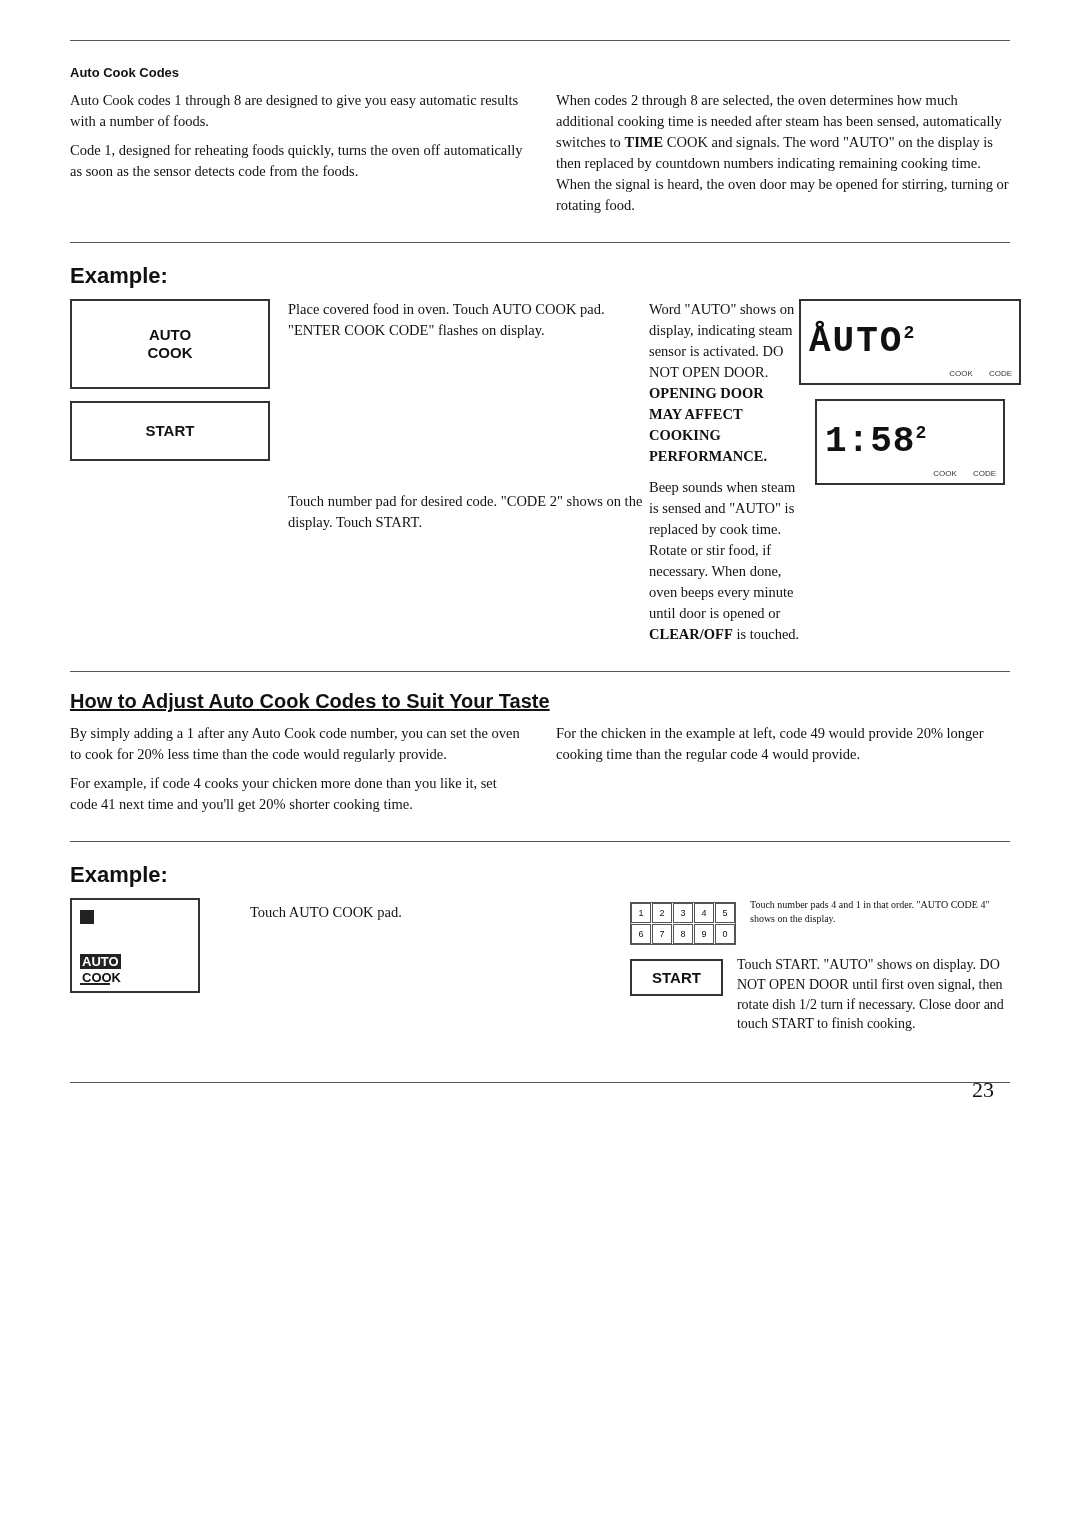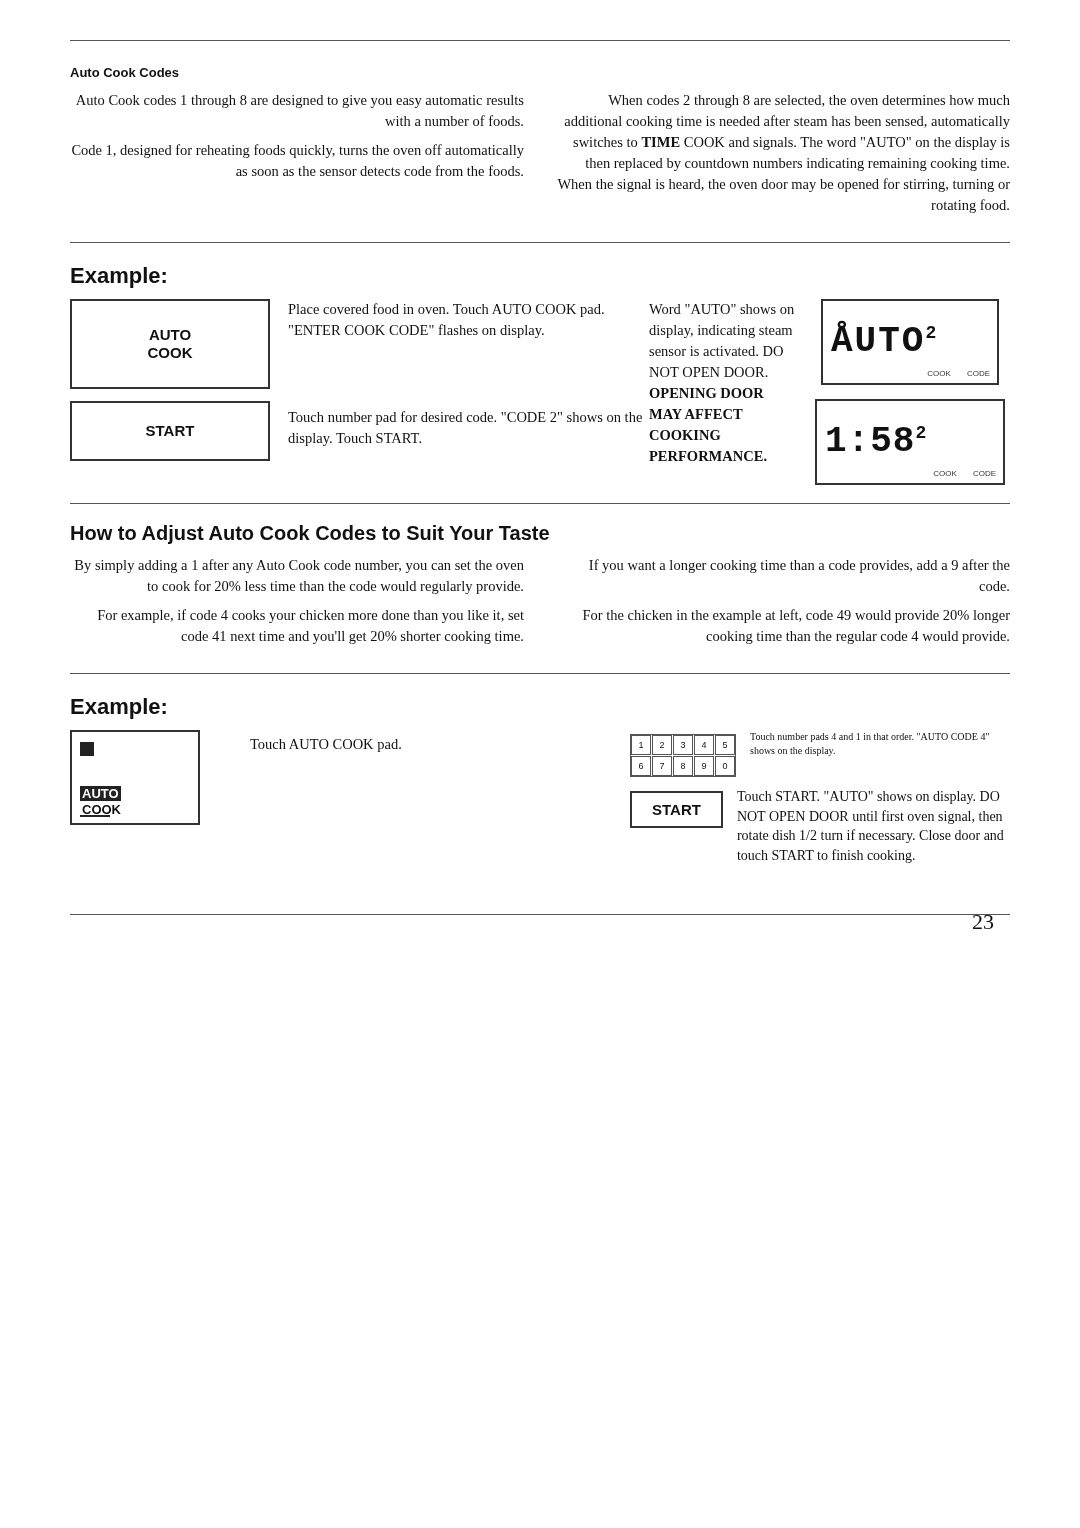--- a/index.html
+++ b/index.html
@@ -29,21 +29,20 @@
     }
     h3.section-title {
       font-family: Arial, Helvetica, sans-serif;
       font-size: 22px;
       font-weight: bold;
       margin-bottom: 10px;
     }
     .two-col {
       display: flex;
       gap: 32px;
-      text-align: right;
     }
     .two-col .col {
       flex: 1;
     }
     p {
       margin-bottom: 8px;
       line-height: 1.45;
       font-size: 14.5px;
     }
     
@@ -204,24 +203,25 @@
         </div>
         <div style="height:20px;"></div>
         <div class="example-mid-bottom">
           <p>Touch number pad for desired code. "CODE 2" shows on the display. Touch START.</p>
         </div>
       </div>
 
       <div style="flex:1; display:flex; flex-direction:row; gap:10px;">
         <div style="flex:1; font-size:13.5px; line-height:1.4;">
           <p style="margin-bottom:10px;">Word "AUTO" shows on display, indicating steam sensor is activated. DO NOT OPEN DOOR. <span class="bold">OPENING DOOR MAY AFFECT COOKING PERFORMANCE.</span></p>
+          <p>Beep sounds when steam is sensed and "AUTO" is replaced by cook time. Rotate or stir food, if necessary. When done, oven beeps every minute until door is opened or <span class="bold">CLEAR/OFF</span> is touched.</p>
         </div>
         <div style="width:200px; display:flex; flex-direction:column; gap:14px; align-items:center;">
 
-          <div class="display-box" style="width:178px; height:86px; position:relative; border:2px solid #333; display:flex; align-items:center; padding:6px 8px;">
+          <div class="display-box" style="width:222px; height:86px; position:relative; border:2px solid #333; display:flex; align-items:center; padding:6px 8px;">
             <span style="font-family:'Courier New',monospace; font-size:36px; font-weight:bold; letter-spacing:2px; line-height:1;">ÅUTO<span style="font-size:18px; vertical-align:super;">2</span></span>
             <div style="position:absolute; bottom:5px; right:7px; display:flex; gap:16px; font-family:Arial,sans-serif; font-size:8px; color:#333;">
               <span>COOK</span>
               <span>CODE</span>
             </div>
           </div>
 
           <div class="display-box" style="width:190px; height:86px; position:relative; border:2px solid #333; display:flex; align-items:center; padding:6px 8px;">
             <span style="font-family:'Courier New',monospace; font-size:36px; font-weight:bold; letter-spacing:1px; line-height:1;">1:58<span style="font-size:18px; vertical-align:super;">2</span></span>
             <div style="position:absolute; bottom:5px; right:7px; display:flex; gap:16px; font-family:Arial,sans-serif; font-size:8px; color:#333;">
@@ -230,28 +230,27 @@
             </div>
           </div>
         </div>
       </div>
     </div>
   </div>
 
   <hr class="section-rule">
 
   <div>
-    <h2 class="section-title" style="font-size:20px;">How to Adjust Auto Cook Codes to Suit Your Taste</h2>
+    <h2 class="section-title" style="font-size:20px;text-decoration:underline;">How to Adjust Auto Cook Codes to Suit Your Taste</h2>
     <div class="two-col">
       <div class="col">
         <p>By simply adding a 1 after any Auto Cook code number, you can set the oven to cook for 20% less time than the code would regularly provide.</p>
         <p>For example, if code 4 cooks your chicken more done than you like it, set code 41 next time and you'll get 20% shorter cooking time.</p>
       </div>
       <div class="col">
-        <p>If you want a longer cooking time than a code provides, add a 9 after the code.</p>
         <p>For the chicken in the example at left, code 49 would provide 20% longer cooking time than the regular code 4 would provide.</p>
       </div>
     </div>
   </div>
 
   <hr class="section-rule">
 
   <div class="example-section">
     <h3 class="section-title">Example:</h3>
     <div class="example2-grid">

